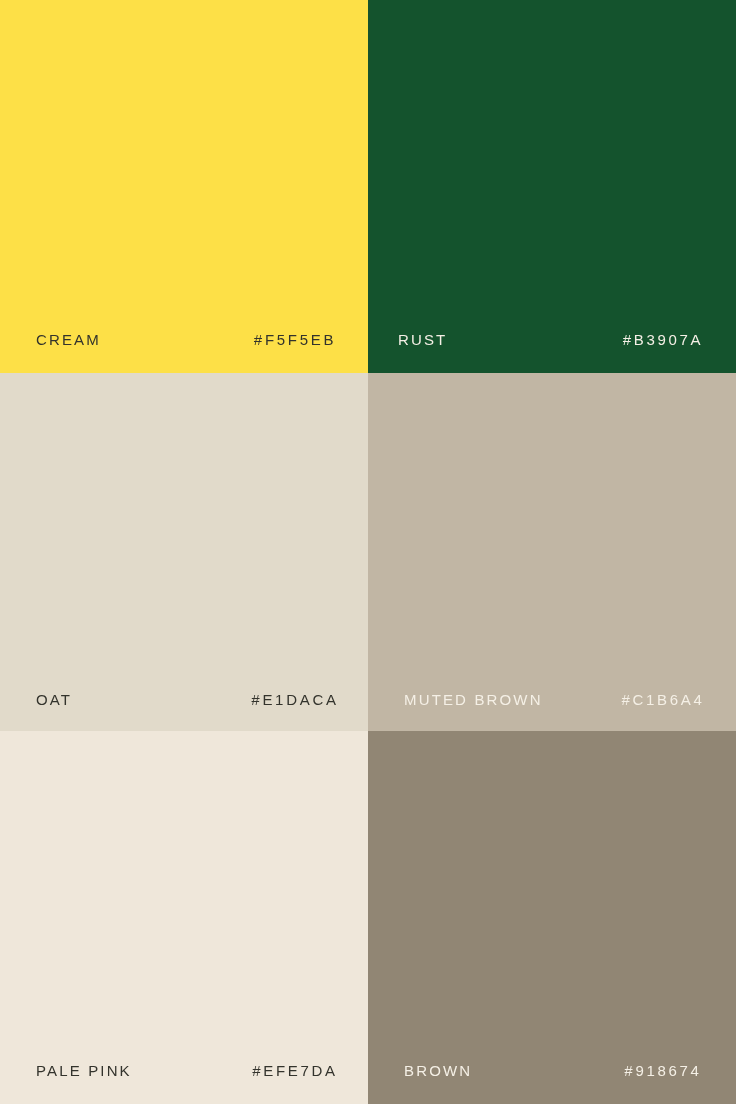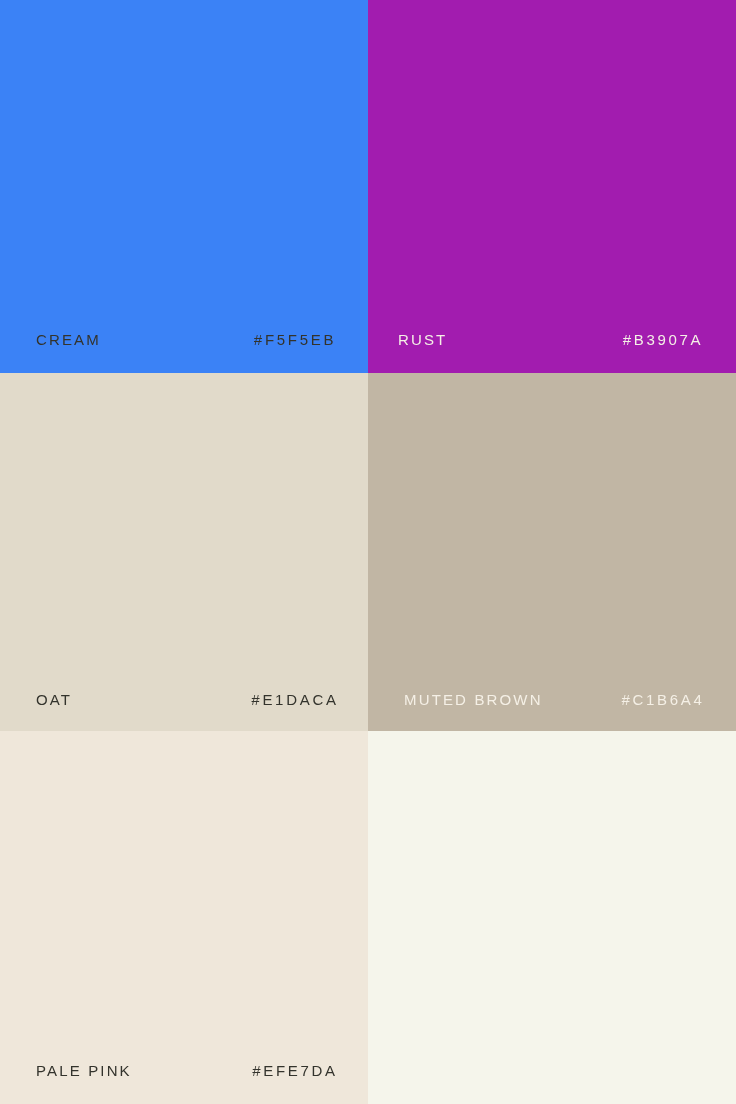--- a/index.html
+++ b/index.html
@@ -69,28 +69,28 @@
   
   [data-swatch="1"] .swatch-name {
     left: 30px;
   }
 </style>
 </head>
 <body>
 
 <div id="palette">
 
-  <div class="swatch" data-swatch="0" style="background: #3b82f6; color: rgb(51, 51, 44);">
+  <div class="swatch" data-swatch="0" style="background: #fde047; color: rgb(51, 51, 44);">
     <div class="swatch-caption">
       <span class="swatch-name">CREAM</span>
       <span class="swatch-hex">#F5F5EB</span>
     </div>
   </div>
 
-  <div class="swatch" data-swatch="1" style="background: #a21caf; color: rgb(245, 240, 230);">
+  <div class="swatch" data-swatch="1" style="background: #14532d; color: rgb(245, 240, 230);">
     <div class="swatch-caption">
       <span class="swatch-name">RUST</span>
       <span class="swatch-hex">#B3907A</span>
     </div>
   </div>
 
   <div class="swatch" data-swatch="2" style="background: rgb(225, 218, 202); color: rgb(51, 51, 44);">
     <div class="swatch-caption">
       <span class="swatch-name">OAT</span>
       <span class="swatch-hex">#E1DACA</span>
@@ -104,14 +104,20 @@
     </div>
   </div>
 
   <div class="swatch" data-swatch="4" style="background: rgb(239, 231, 218); color: rgb(51, 51, 44); padding-left: 43px;">
     <div class="swatch-caption">
       <span class="swatch-name">PALE PINK</span>
       <span class="swatch-hex">#EFE7DA</span>
     </div>
   </div>
 
+  <div class="swatch" data-swatch="5" style="background: rgb(145, 134, 116); color: rgb(245, 240, 230);">
+    <div class="swatch-caption">
+      <span class="swatch-name">BROWN</span>
+      <span class="swatch-hex">#918674</span>
+    </div>
+  </div>
 
 </div>
 
 </body></html>

